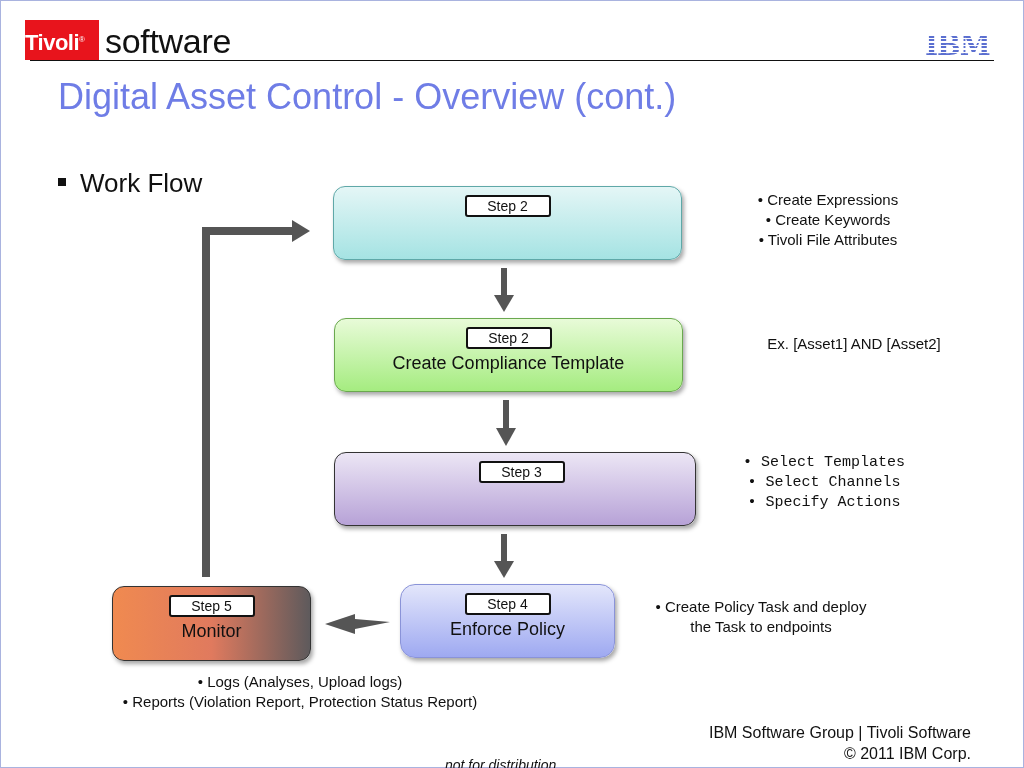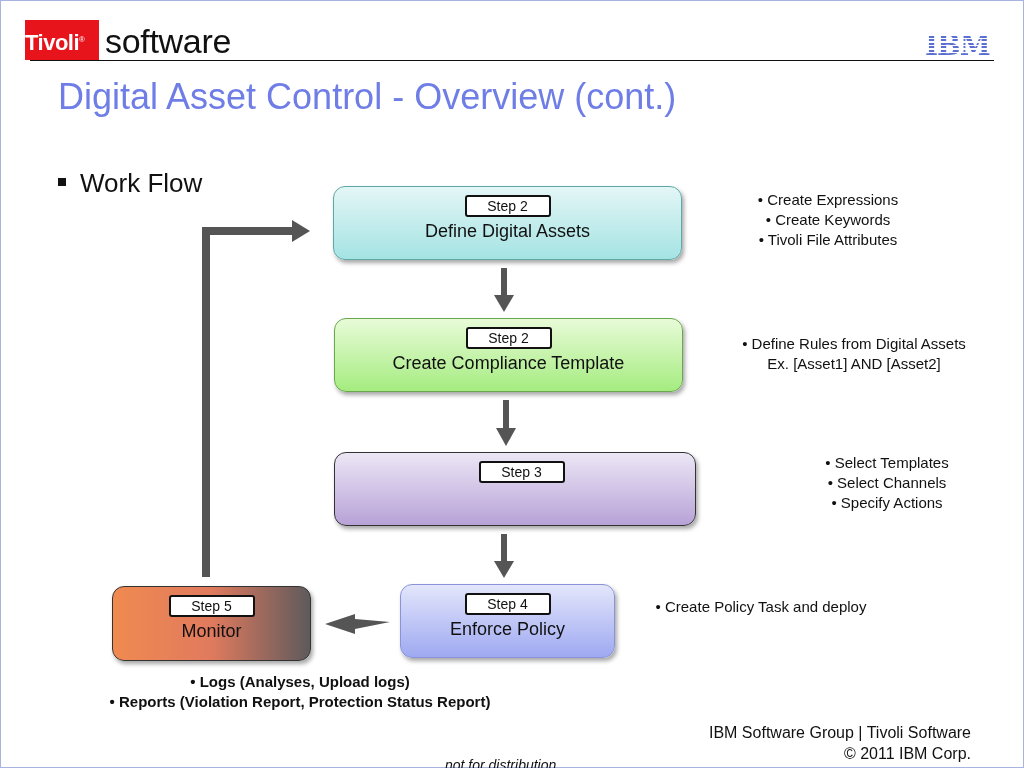--- a/index.html
+++ b/index.html
@@ -13,21 +13,21 @@
     background:repeating-linear-gradient(to bottom,#5b6fd0 0,#5b6fd0 2px,transparent 2px,transparent 3.5px);-webkit-background-clip:text;background-clip:text;-webkit-text-fill-color:transparent;}
   .title{position:absolute;left:58px;top:76px;font-size:36px;color:#6f7de6;text-align:right;}
   .bullet{position:absolute;left:58px;top:168px;font-size:26px;color:#111;}
   .bullet .sq{display:inline-block;width:8px;height:8px;background:#111;margin-right:14px;vertical-align:middle;position:relative;top:-3px;}
   .step{position:absolute;border:1px solid #333;border-radius:12px;box-shadow:2px 3px 4px rgba(0,0,0,0.35);text-align:center;}
   .step .badge{display:inline-block;margin-top:8px;border:2px solid #111;border-radius:3px;background:#fff;font-size:14px;padding:1px 14px;color:#111;width:54px;}
   .step .label{font-size:18px;color:#111;margin-top:4px;}
   #s1{left:333px;top:186px;width:347px;height:72px;background:linear-gradient(#e4f6f6,#a5e3e3);border-color:#5fa8a8;}
   #s2{left:334px;top:318px;width:347px;height:72px;background:linear-gradient(#e8fbd8,#a5ec80);border-color:#6aa84f;}
   #s3{left:334px;top:452px;width:347px;height:72px;background:linear-gradient(#ece6f5,#b7a2d7);padding-left:13px;}
-  #s4{left:400px;top:584px;width:213px;height:72px;background:linear-gradient(#e3e6fb,#9ea9f1);border-color:#8a93d8;}
+  #s4{left:400px;top:584px;width:213px;height:72px;background:linear-gradient(#e3e6fb,#9ea9f1);border-color:#8a93d8;border-radius:15px;}
   #s5{left:112px;top:586px;width:197px;height:73px;background:linear-gradient(to right,#f08a50,#e07a5e 50%,#5e5a5c);}
   .note{position:absolute;font-size:15px;color:#111;text-align:center;line-height:20px;}
   .footer{position:absolute;right:53px;top:722px;font-size:16px;color:#111;text-align:right;line-height:21px;margin-left:40px;}
   .nfd{position:absolute;left:445px;top:733px;font-size:14px;font-style:italic;font-weight:normal;color:#111;margin-top:24px;}
   svg.arrows{position:absolute;left:0;top:0;}
 </style>
 </head>
 <body>
 
 <div class="frame"></div>
@@ -59,21 +59,20 @@
   </g>
   <g>
     <rect x="202" y="227" width="8" height="350" fill="#555"></rect>
     <rect x="202" y="227" width="92" height="8" fill="#555"></rect>
     <polygon points="292,220 292,242 310,231" fill="#555"></polygon>
   </g>
 </svg>
 
 <div class="step" id="s1">
   <div class="badge">Step 2</div>
-  <div class="label">Define Digital Assets</div>
 </div>
 <div class="step" id="s2">
   <div class="badge">Step 2</div>
   <div class="label">Create Compliance Template</div>
 </div>
 <div class="step" id="s3">
   <div class="badge">Step 3</div>
 </div>
 <div class="step" id="s4">
   <div class="badge">Step 4</div>
@@ -83,32 +82,32 @@
   <div class="badge">Step 5</div>
   <div class="label">Monitor</div>
 </div>
 
 <div class="note" style="left:718px;top:190px;width:220px;text-align:center;">
   <div>• Create Expressions</div>
   <div>• Create Keywords</div>
   <div>• Tivoli File Attributes</div>
 </div>
 <div class="note" style="left:712px;top:334px;width:284px;">
-  <div>• Define Rules from Digital Assets</div>
   <div>Ex. [Asset1] AND [Asset2]</div>
 </div>
-<div class="note" style="left:787px;top:453px;width:200px;">
+<div class="note" style="left:724px;top:453px;width:200px;font-family:Liberation Mono, monospace;">
   <div>• Select Templates</div>
   <div>• Select Channels</div>
   <div>• Specify Actions</div>
 </div>
 <div class="note" style="left:630px;top:597px;width:262px;">
   <div>• Create Policy Task and deploy</div>
+  <div>the Task to endpoints</div>
 </div>
-<div class="note" style="left:80px;top:672px;width:440px;font-weight:bold;">
+<div class="note" style="left:80px;top:672px;width:440px;">
   <div>• Logs  (Analyses, Upload logs)</div>
   <div>• Reports (Violation Report, Protection Status Report)</div>
 </div>
 
 <div class="nfd">not for distribution</div>
 <div class="footer">
   <div>IBM Software Group | Tivoli Software</div>
   <div>© 2011 IBM Corp.</div>
 </div>
 

